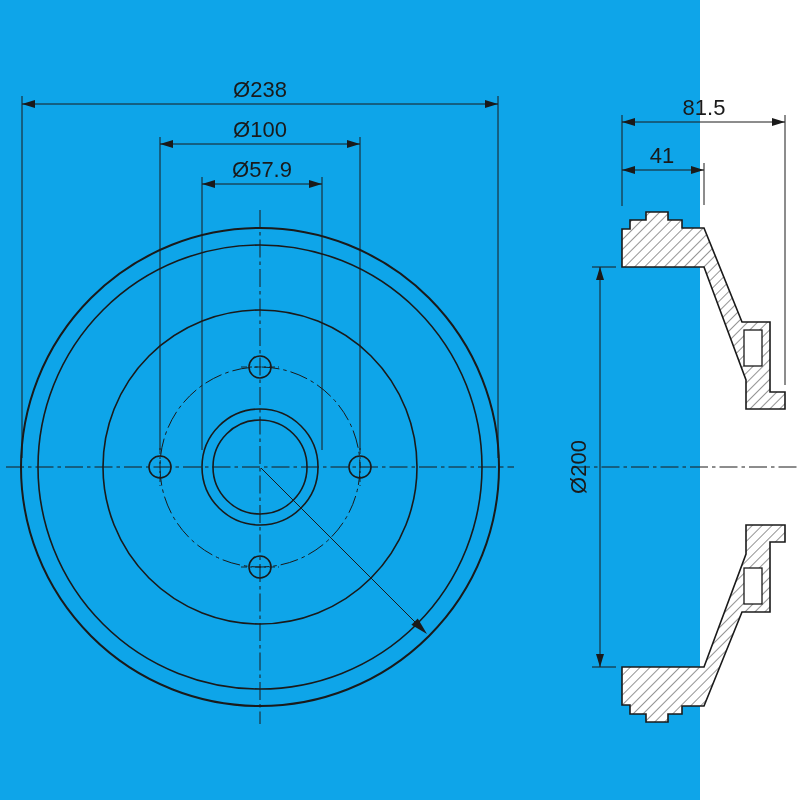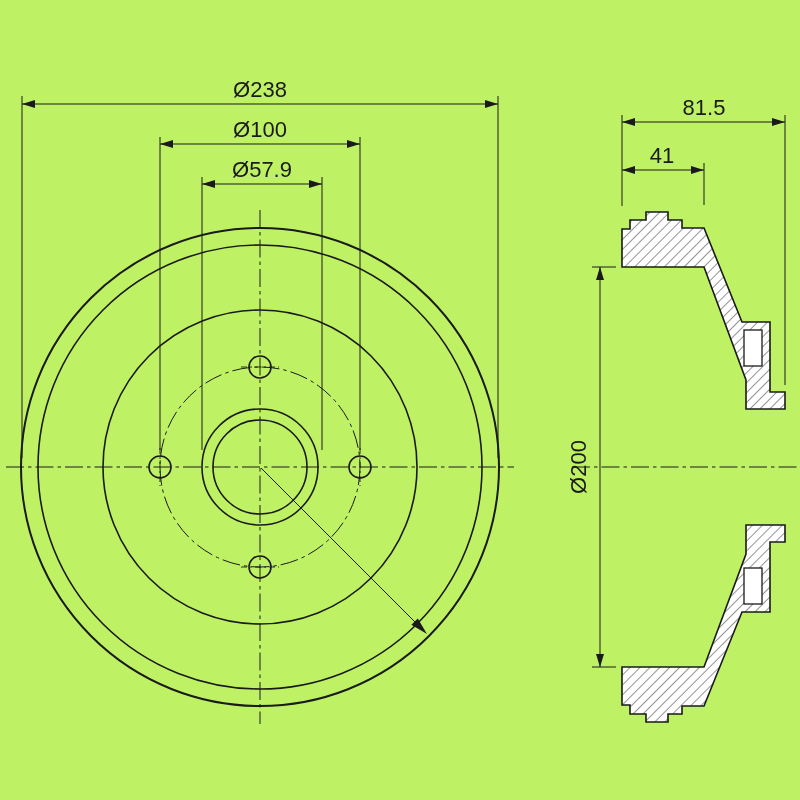--- a/index.html
+++ b/index.html
@@ -1,23 +1,23 @@
 <!DOCTYPE html>
 <html><head>
 <meta charset="utf-8">
 <style>
   html, body {
     margin: 0;
     padding: 0;
     background: #ffffff;
   }
   .canvas {
-    width: 800px;
+    width: 700px;
     height: 800px;
-    background: #bef264;
+    background: #0ea5e9;
     position: relative;
     font-family: "Liberation Sans", sans-serif;
   }
   svg {
     display: block;
   }
   .obj  { stroke: #1a1a1a; fill: none; stroke-width: 2; }
   .obj-thin { stroke: #1a1a1a; fill: none; stroke-width: 1.6; }
   .dim  { stroke: #1a1a1a; fill: none; stroke-width: 1; }
   .ext  { stroke: #1a1a1a; fill: none; stroke-width: 1; }

